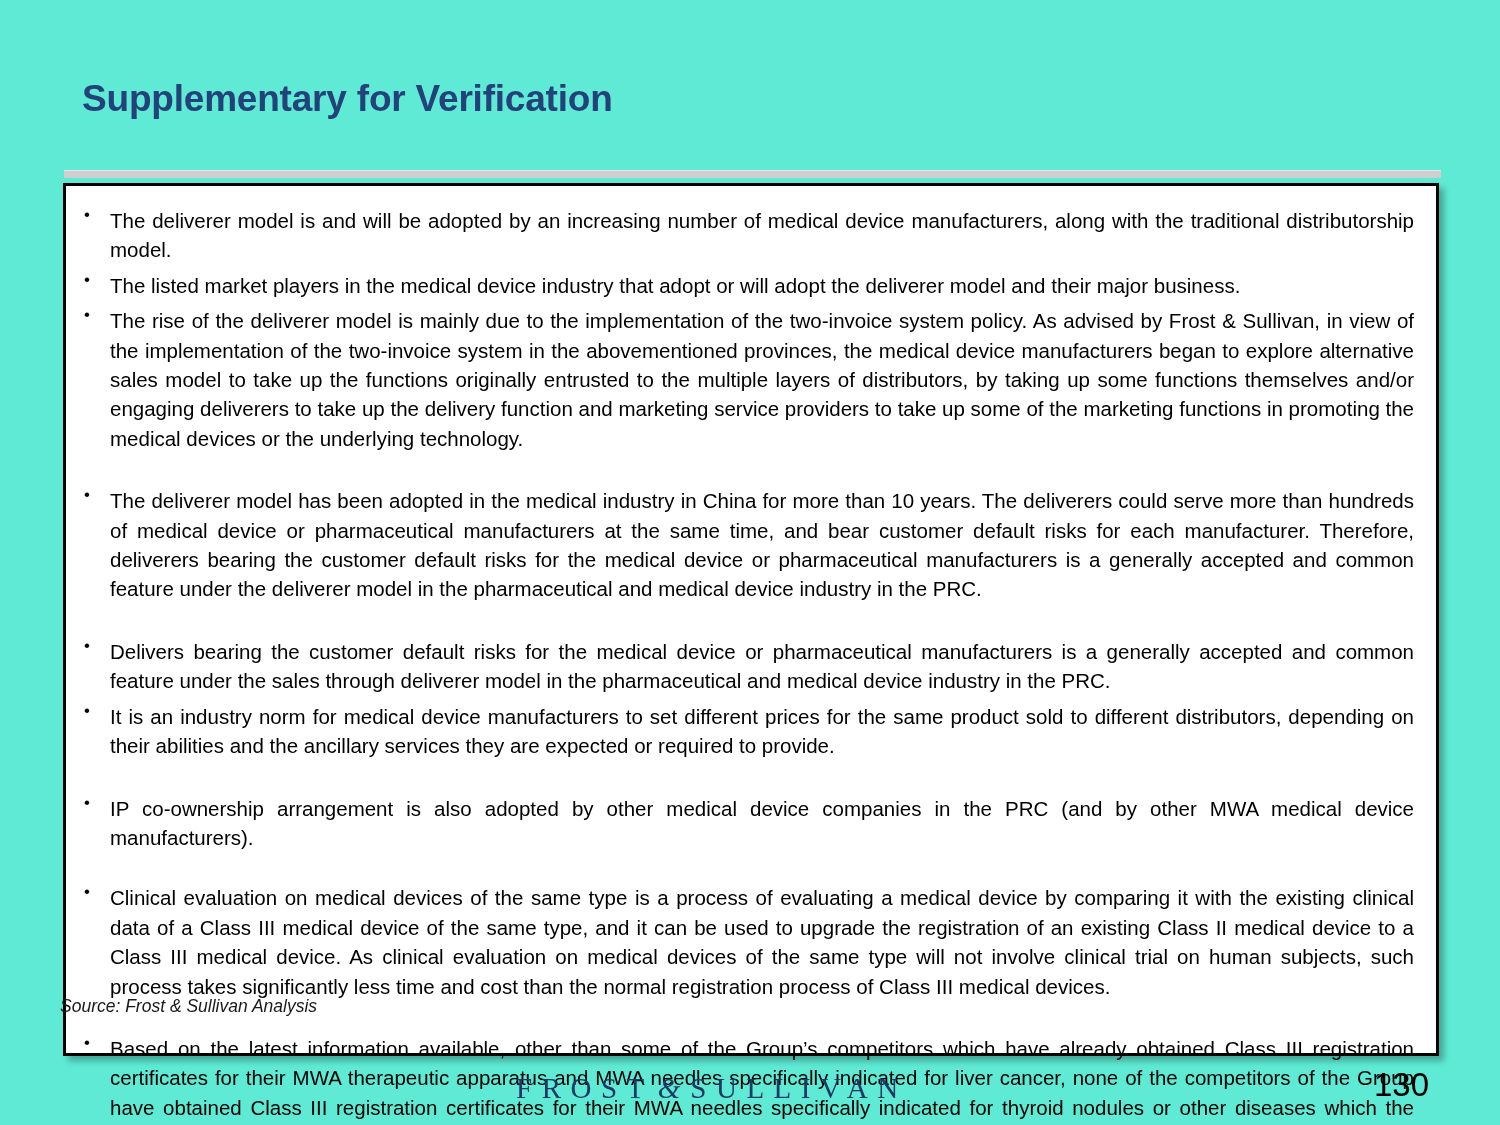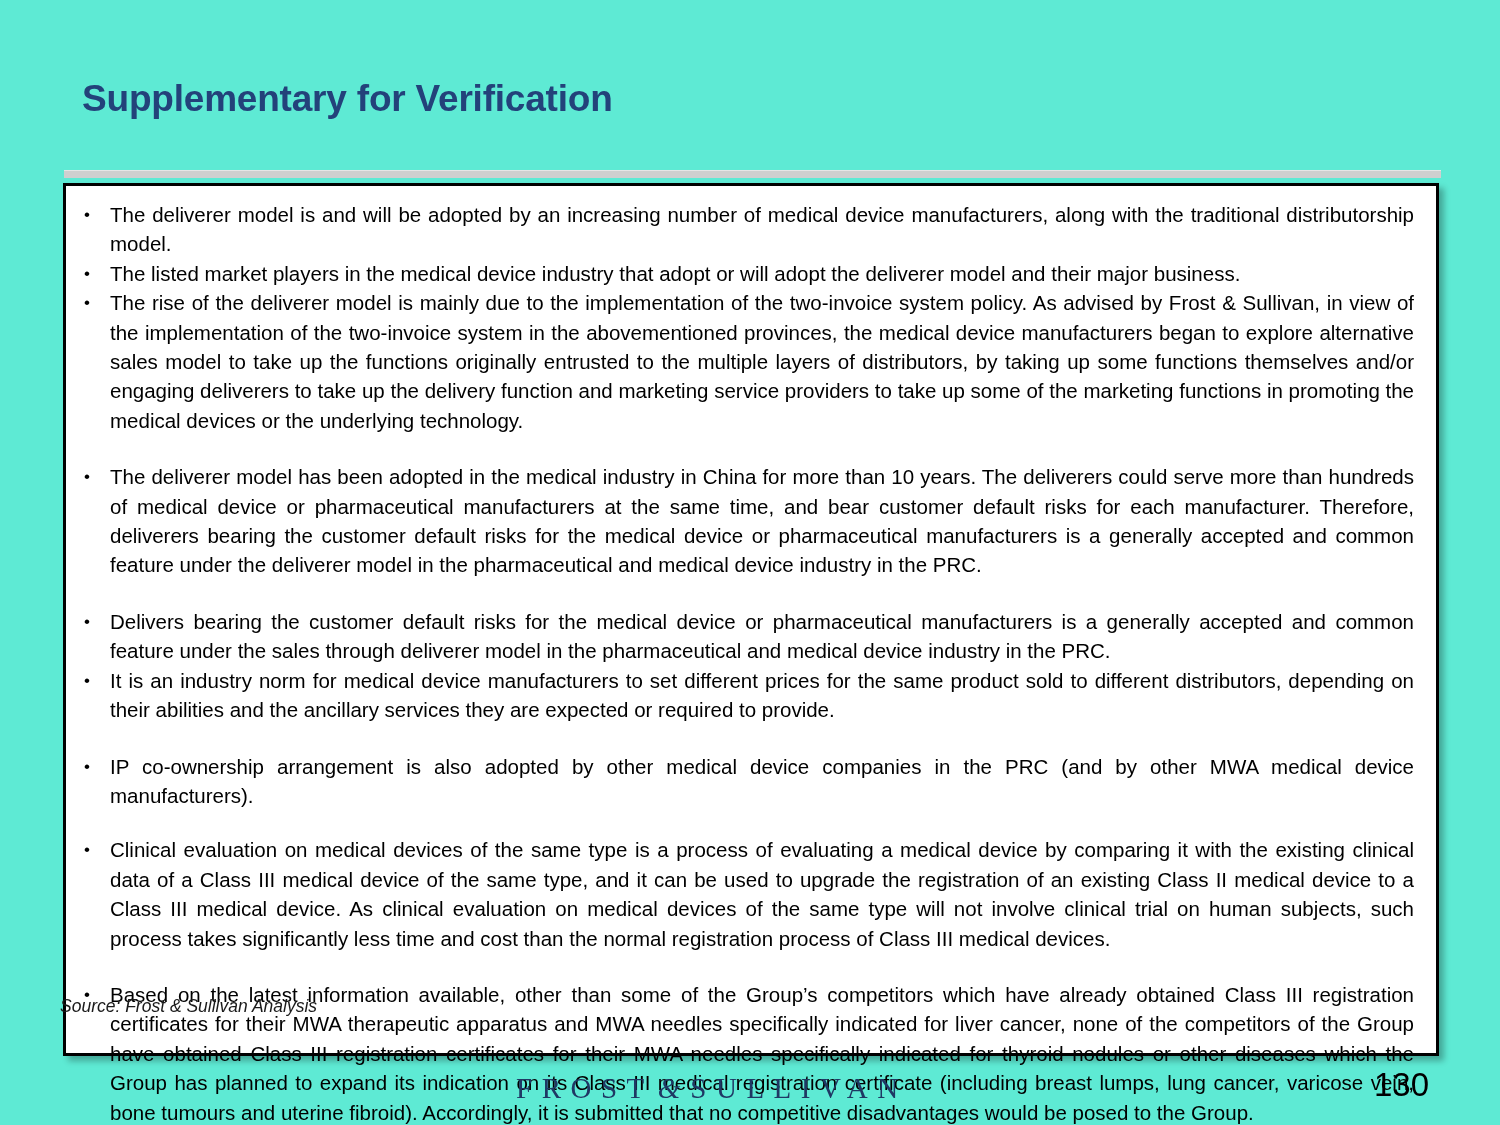--- a/index.html
+++ b/index.html
@@ -75,20 +75,21 @@
     font-size: 17px;
     line-height: 29.4px;
     box-sizing: border-box;
   }
 
   .bullet .btext {
     flex: 1 1 auto;
     text-align: justify;
     text-justify: inter-word;
     padding-right: 8px;
+    margin-top: 6px;
   }
 
   
   .group {
     margin-bottom: 0;
   }
   .gap-lg { height: 27px; }
   .gap-md { height: 25px; }
 
   

